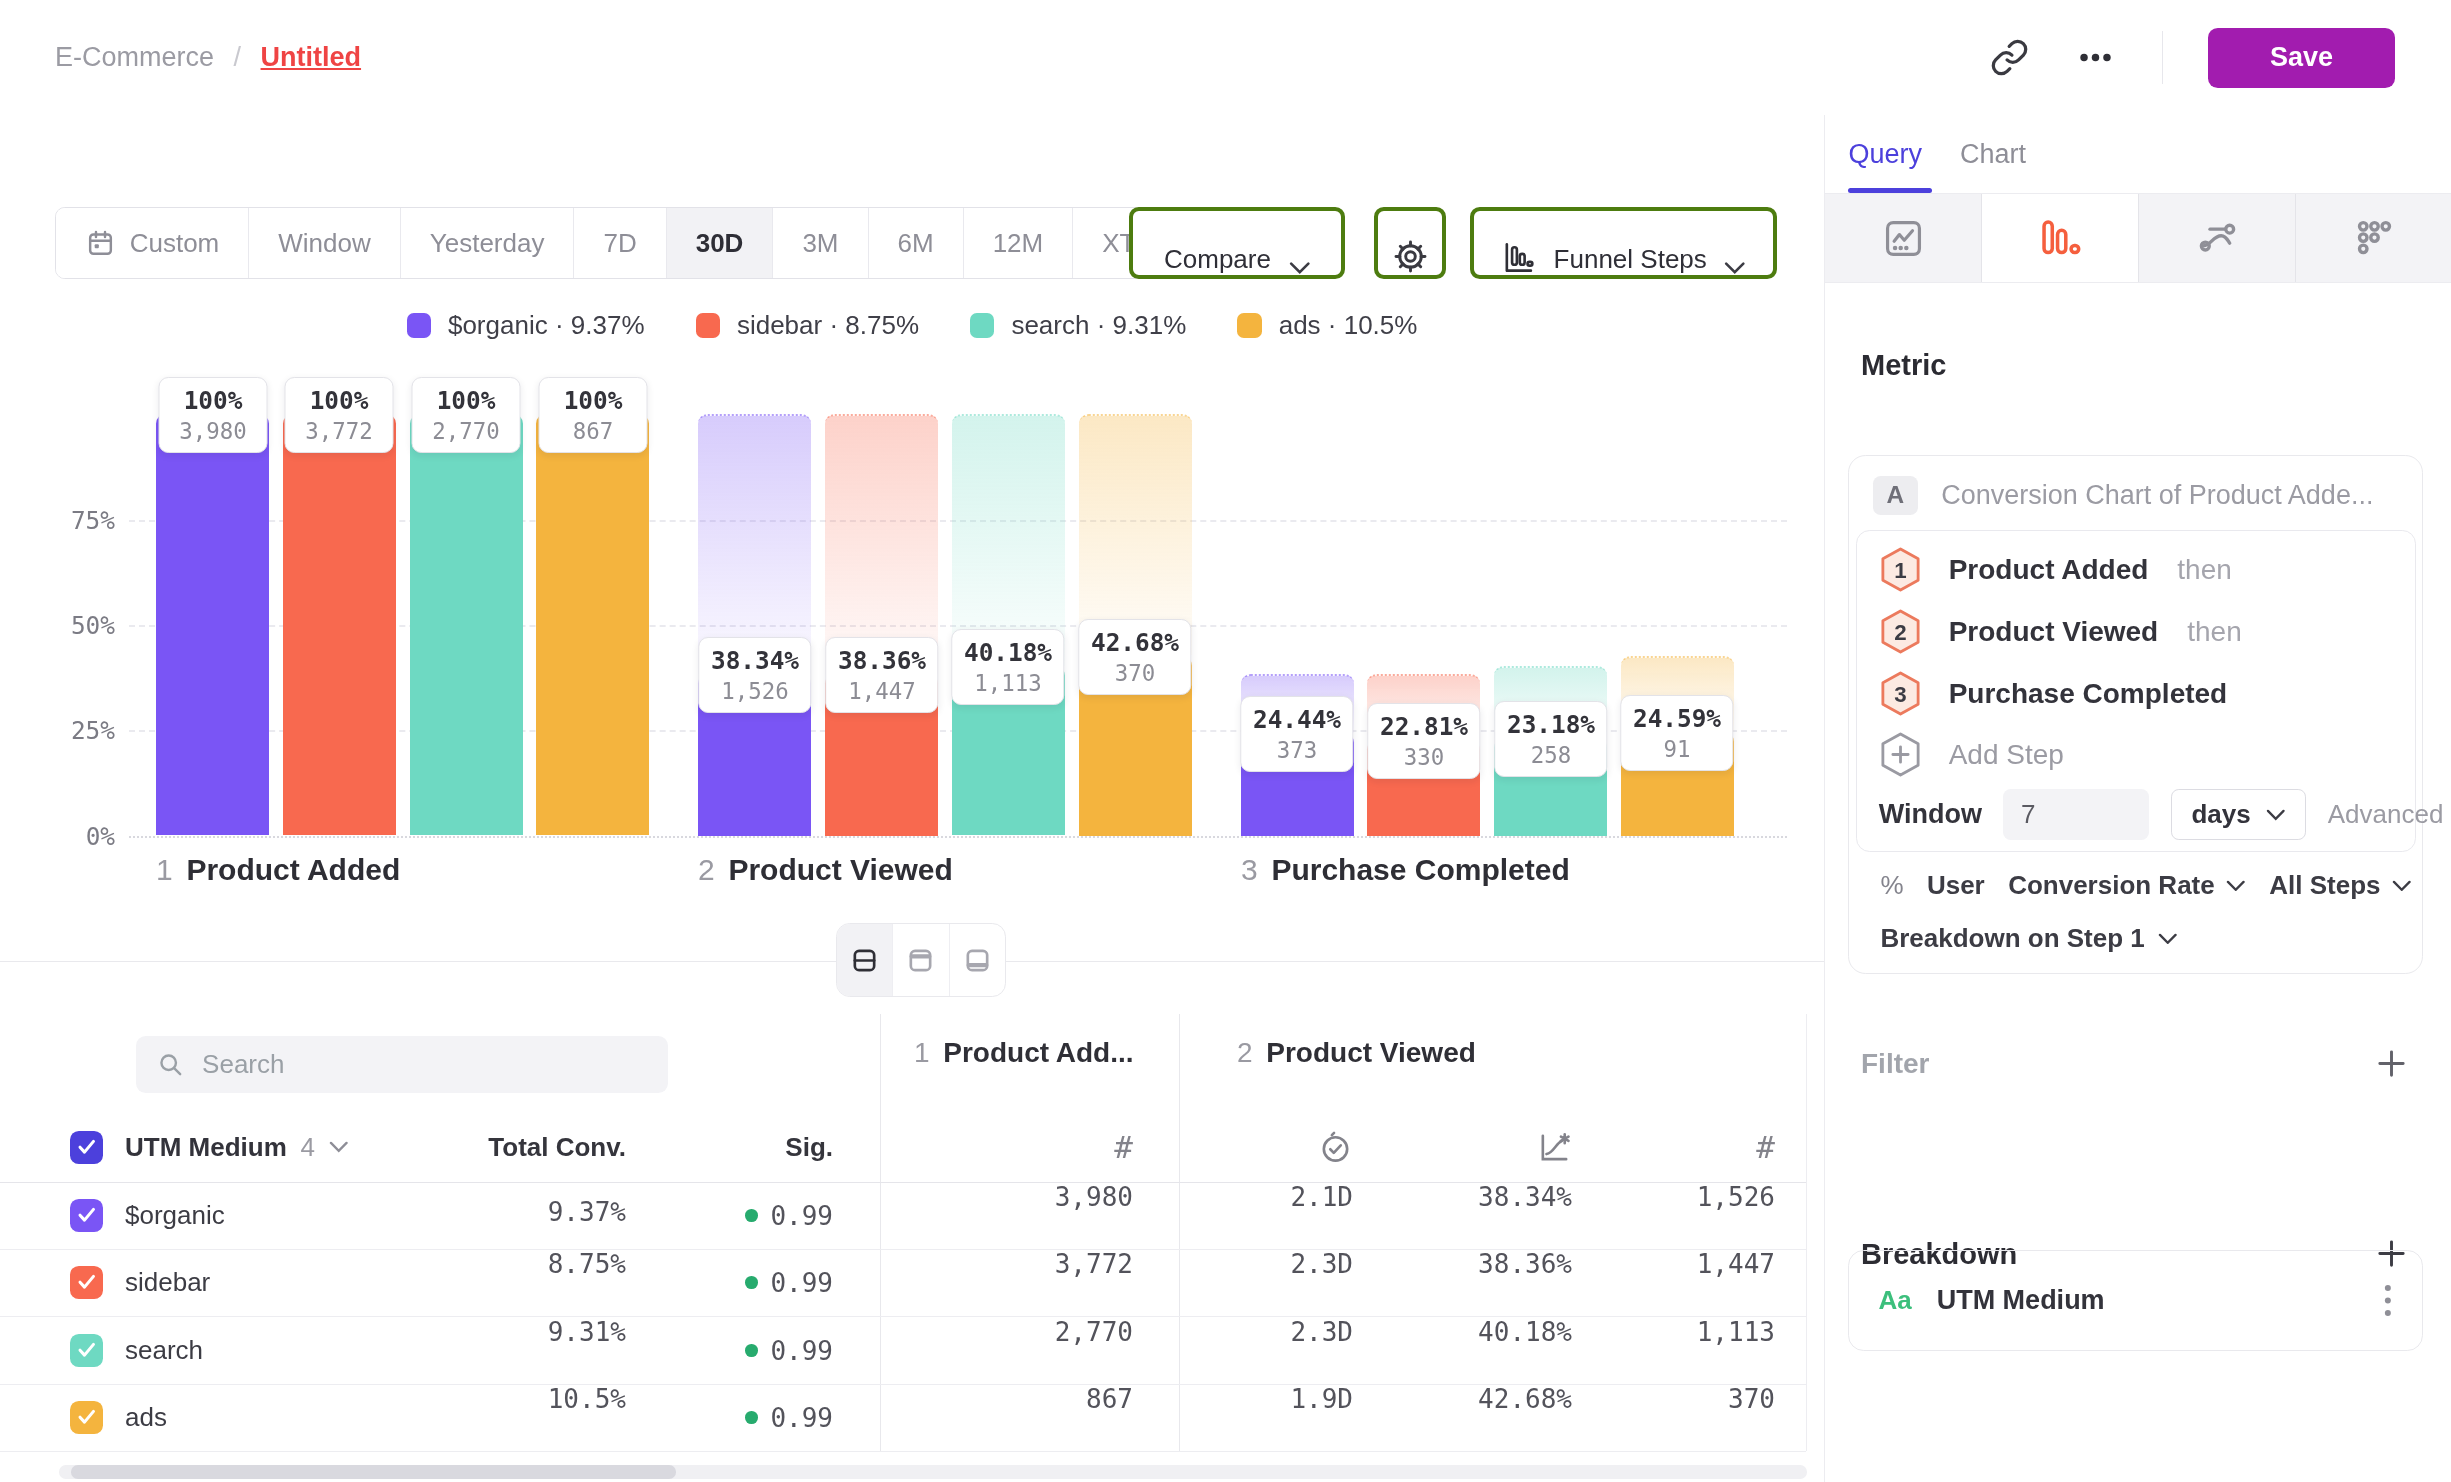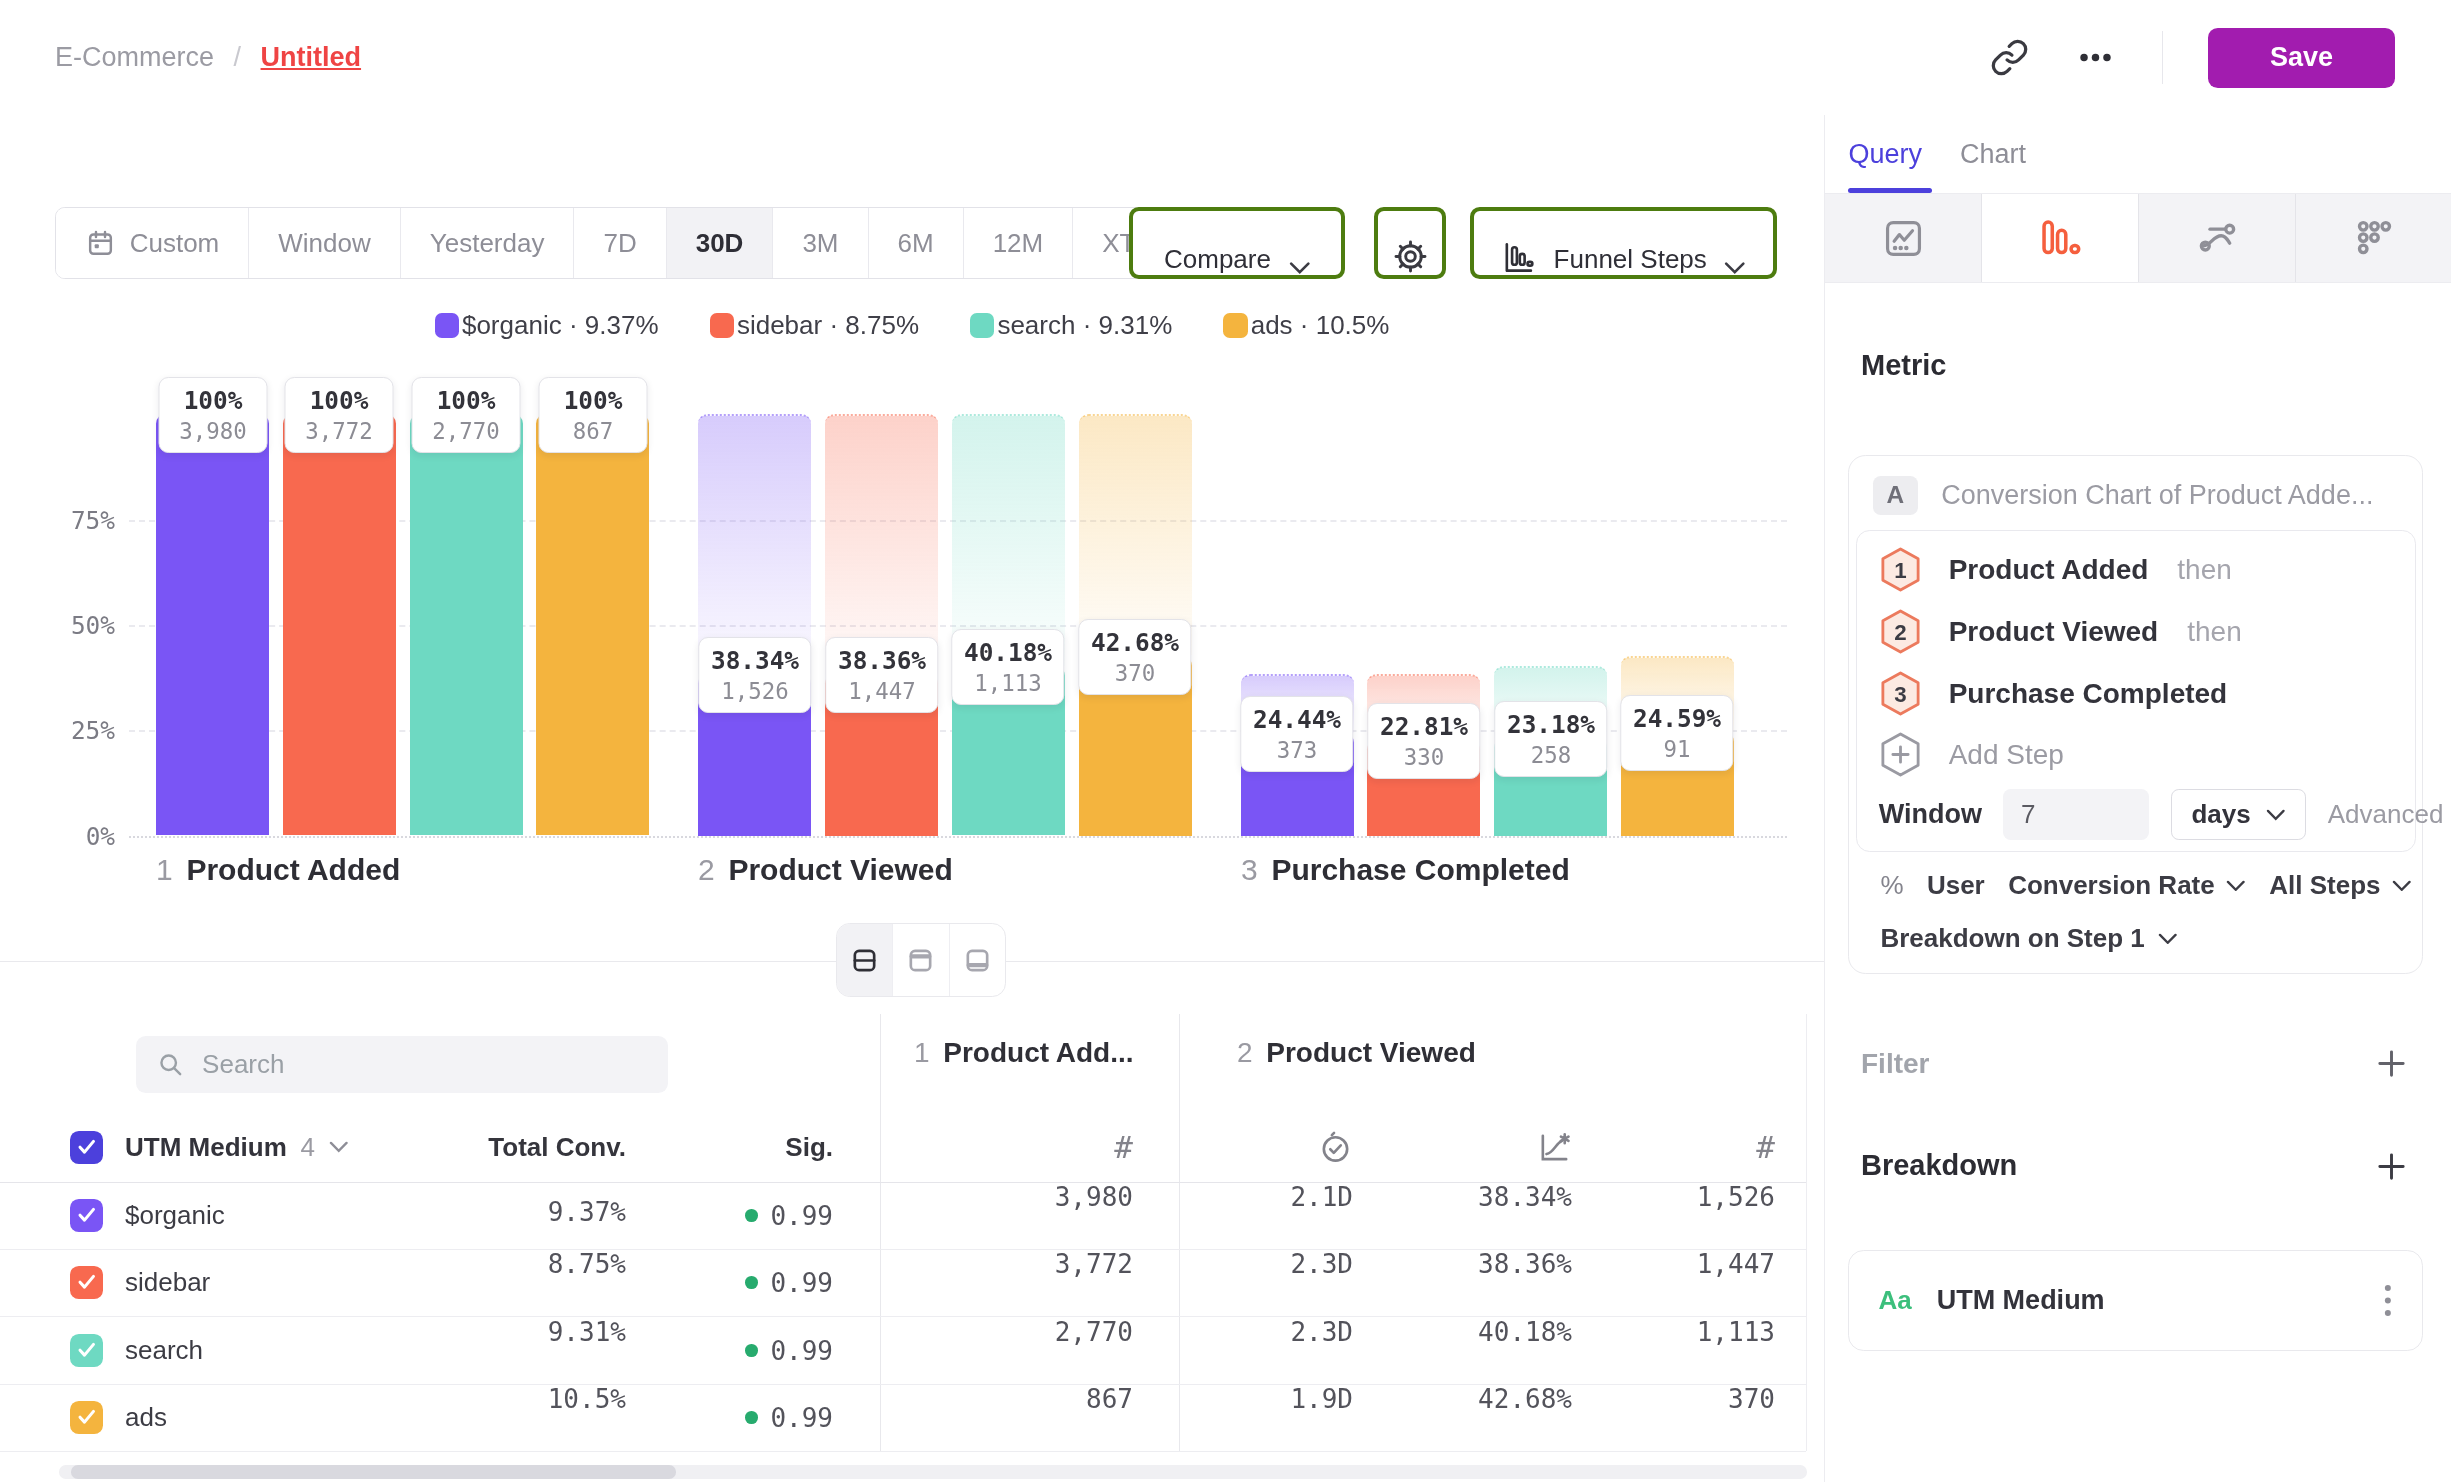--- a/index.html
+++ b/index.html
@@ -33,21 +33,21 @@
   .seg-item:first-child{border-left:none;}
   .seg-item.active{background:#f2f2f5;color:#2e2e36;font-weight:bold;}
   .btn{border:4px solid #4d7c0f;border-radius:9.8px;background:#fff;display:flex;align-items:flex-end;
        justify-content:center;font-size:26px;color:#2f2f37;box-sizing:border-box;}
   .compare-btn{position:absolute;left:1074px;top:0;height:72px;padding:0 31px;gap:17.6px;}
   .gear-btn{position:absolute;left:1319px;top:0;width:72px;height:72px;}
   .funnel-btn{position:absolute;left:1415px;top:0;height:72px;padding:0 27px;gap:17.6px;}
 
   
   .legend{position:absolute;top:195px;left:0;width:1824px;display:flex;justify-content:center;gap:51px;}
-  .legend-item{display:flex;align-items:center;gap:3px;font-size:26px;color:#3f3f48;}
+  .legend-item{display:flex;align-items:center;gap:17px;font-size:26px;color:#3f3f48;}
   .legend-swatch{width:24.4px;height:24.4px;border-radius:6.8px;}
 
   
   .chart-layer{position:absolute;inset:0;pointer-events:none;}
   .gridline{position:absolute;left:129px;width:1658px;height:0;border-top:2px dashed #eaeaef;}
   .gridline.zero{border-top:2px dotted #d8d8de;}
   .ytick{position:absolute;right:1709px;transform:translateY(-50%);
          font:24.4px "DejaVu Sans Mono",monospace;color:#7b7b84;}
   .ghost{position:absolute;border-radius:9.8px 9.8px 0 0;}
   .fbar{position:absolute;border-radius:9.8px 9.8px 0 0;pointer-events:auto;}
@@ -130,21 +130,21 @@
                align-items:center;gap:15.6px;padding:0 19.5px;font-size:26px;font-weight:bold;color:#33333b;}
   .advanced{margin-left:auto;display:flex;align-items:center;gap:13.7px;font-size:26px;color:#9b9ba3;}
   .measure-row{position:absolute;left:31px;top:414px;display:flex;align-items:center;gap:23.4px;
                font-size:26px;font-weight:bold;color:#3c3c44;}
   .measure-row .pfx{color:#84848d;font-weight:normal;}
   .dd{display:flex;align-items:center;gap:11.7px;}
   .breakdown-on-row{position:absolute;left:31px;top:467px;display:flex;align-items:center;gap:13.7px;
                     font-size:26px;font-weight:bold;color:#3c3c44;}
   .filter-row{position:absolute;left:36px;right:43px;top:924px;height:49px;display:flex;align-items:center;}
   .filter-row .flabel{font-size:28px;font-weight:bold;color:#a2a5ac;}
-  .bd-row{position:absolute;left:36px;right:43px;top:1034px;height:49px;display:flex;align-items:flex-start;gap:46px;}
+  .bd-row{position:absolute;left:36px;right:43px;top:1107px;height:49px;display:flex;align-items:flex-end;gap:46px;}
   .bd-row .blabel{font-size:29px;font-weight:bold;color:#2c2c33;}
   .plus-btn{margin-left:auto;display:flex;align-items:center;}
   .breakdown-card{position:absolute;left:23.4px;top:1135px;width:575px;height:101px;border:1px solid #e9e9ed;
                   border-radius:15.6px;display:flex;align-items:center;padding:0 29px;gap:25px;box-sizing:border-box;}
   .aa{color:#3cbf7c;font-size:26px;font-weight:bold;}
   .bd-label{font-size:27px;font-weight:bold;color:#33333b;}
   .kebab{margin-left:auto;display:flex;align-items:center;}
 </style>
 </head>
 <body>

